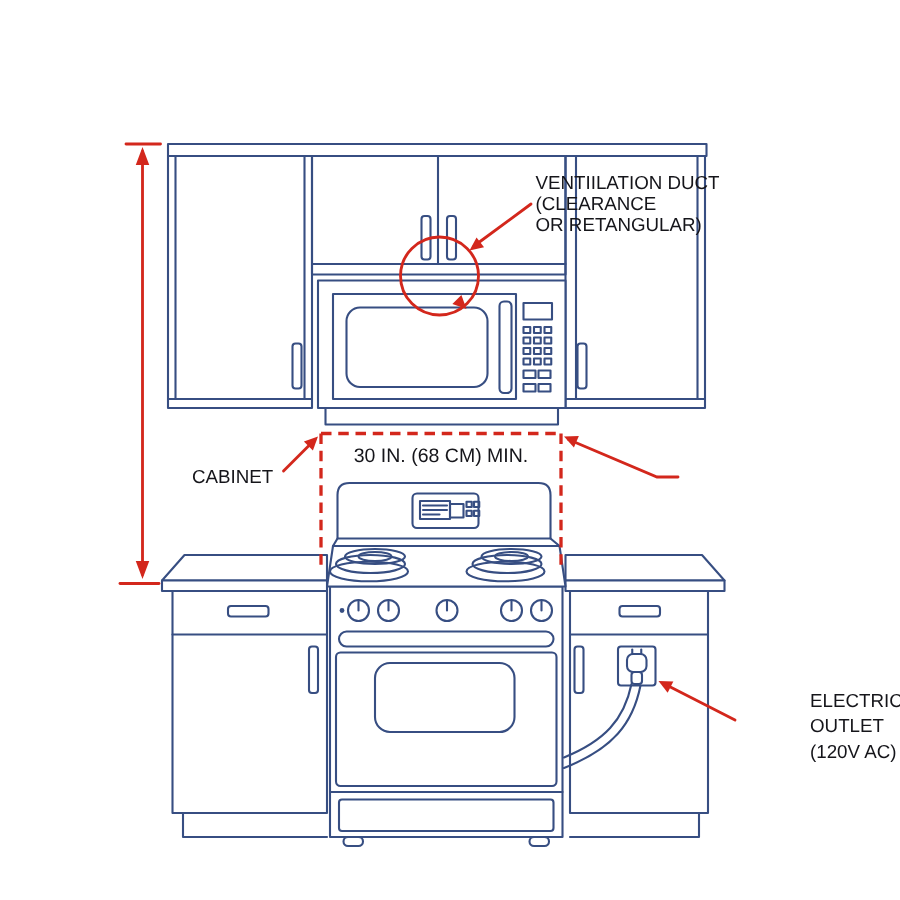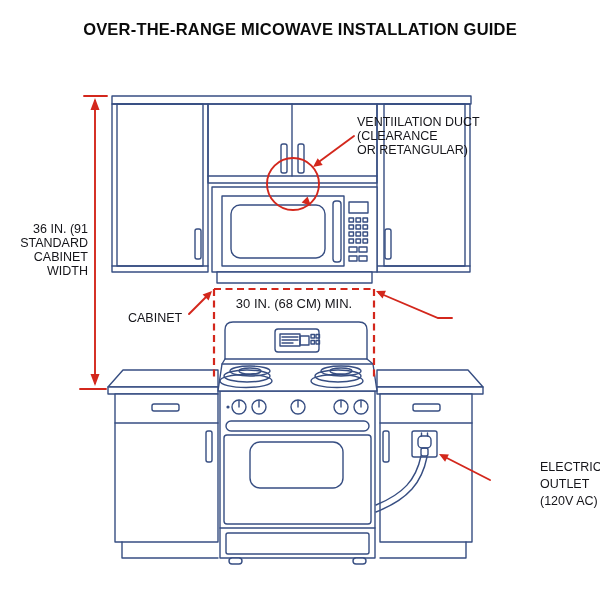--- a/index.html
+++ b/index.html
@@ -34,21 +34,20 @@
   .lbl-min{left:128px;top:310px;}
   .lbl-30in{left:214px;top:296px;width:160px;text-align:center;font-size:13px;}
   .lbl-clr{left:457px;top:292px;line-height:1.28;}
   .lbl-out{left:502px;top:459px;line-height:1.35;margin-left:38px;}
 </style>
 </head>
 <body>
 
 <div class="canvas">
 
-  <div class="title">OVER-THE-RANGE MICOWAVE INSTALLATION GUIDE</div>
 
   <svg width="600" height="600" viewBox="0 0 600 600">
 
     <g>
       <rect class="b" x="112" y="96" width="359" height="8"></rect>
 
       <rect class="b" x="112" y="104" width="96" height="168"></rect>
       <line class="b" x1="112" y1="266" x2="208" y2="266"></line>
       <rect class="b" x="117" y="104" width="86" height="162"></rect>
       <rect class="b" x="195" y="229" width="6" height="30" rx="2"></rect>
@@ -204,22 +203,18 @@
 
     <g>
       <line class="r" x1="490" y1="480" x2="443" y2="456"></line>
       <polygon class="rf" points="439,454 448.9,454.4 445.1,461.8"></polygon>
     </g>
   </svg>
 
   <div class="lbl lbl-vent">VENTIILATION DUCT
 (CLEARANCE
 OR RETANGULAR)</div>
-  <div class="lbl lbl-cabw">36 IN. (91
-STANDARD
-CABINET
-WIDTH</div>
   <div class="lbl lbl-min">CABINET</div>
   <div class="lbl lbl-30in">30 IN. (68 CM) MIN.</div>
   <div class="lbl lbl-out">ELECTRICAL
 OUTLET
 (120V AC)</div>
 </div>
 
 </body></html>

